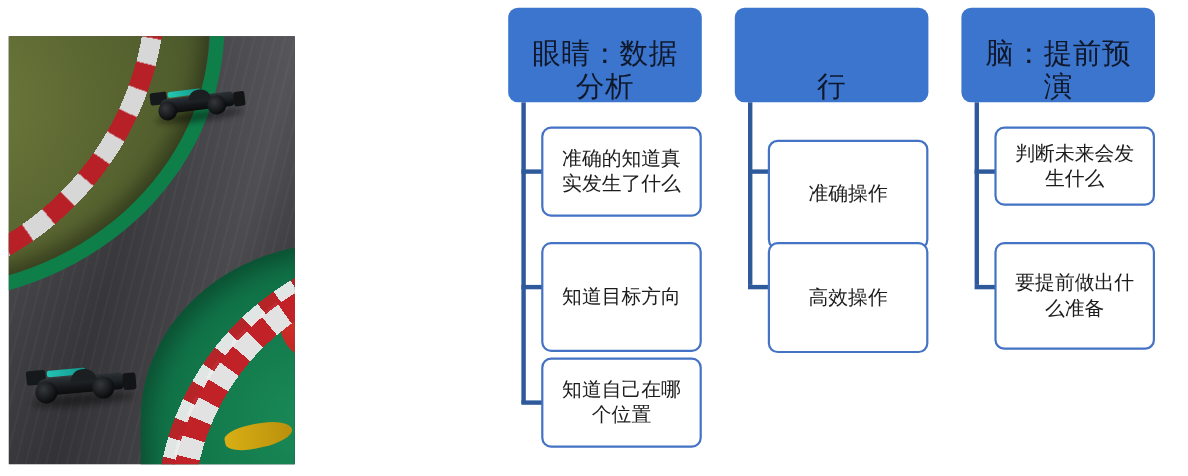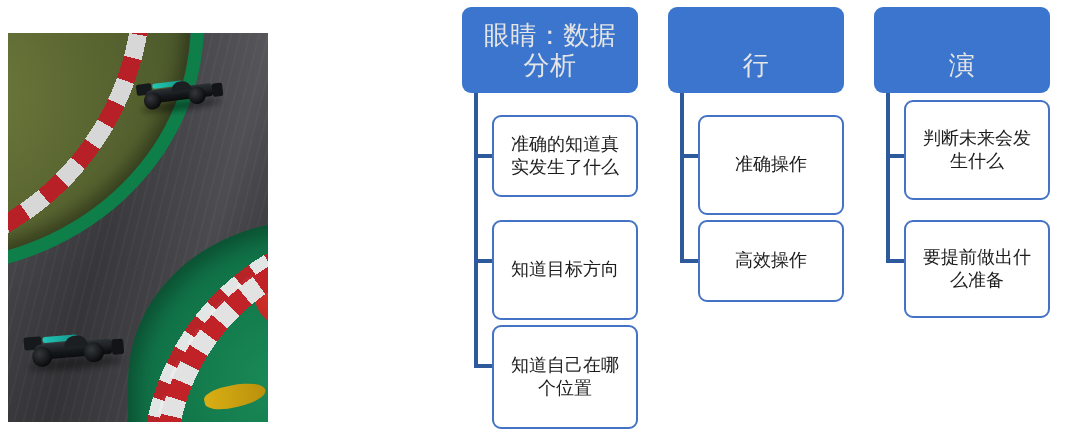--- a/index.html
+++ b/index.html
@@ -245,23 +245,23 @@
 
   .header-box {
     position: absolute;
     top: 7px;
     left: 0;
     width: 176px;
     height: 86px;
     box-sizing: border-box;
     background: #3b75cd;
     border-radius: 9px;
-    color: #e5e5e5;
+    color: #0f172a;
     display: flex;
-    align-items: center;
+    align-items: flex-end;
     justify-content: center;
     text-align: center;
     font-size: 26px;
     line-height: 1.16;
     letter-spacing: .5px;
     padding: 0 8px;
   }
 
   .trunk {
     position: absolute;
@@ -358,58 +358,58 @@
     <div class="stub" style="top:154px"></div>
     <div class="stub" style="top:259px"></div>
     <div class="stub" style="top:364px"></div>
 
     <div class="child-box" style="top:115px;height:82px">
       <span>准确的知道真实发生了什么</span>
     </div>
     <div class="child-box" style="top:220px;height:100px">
       <span>知道目标方向</span>
     </div>
-    <div class="child-box" style="top:325px;height:104px">
+    <div class="child-box" style="top:325px;height:82px">
       <span>知道自己在哪个位置</span>
     </div>
   </div>
 
   <div class="column" id="col-1">
     <div class="header-box">
       <span>
         <br>
         <span>行</span>
       </span>
     </div>
     <div class="trunk" id="trunk-1"></div>
 
     <div class="stub" style="top:154px"></div>
     <div class="stub" style="top:259px"></div>
 
-    <div class="child-box" style="top:115px;height:100px">
+    <div class="child-box" style="top:127px;height:100px">
       <span>准确操作</span>
     </div>
-    <div class="child-box" style="top:220px;height:82px">
+    <div class="child-box" style="top:220px;height:101px">
       <span>高效操作</span>
     </div>
   </div>
 
   <div class="column" id="col-2">
     <div class="header-box">
       <span>
-        <br>
+        <span>脑：提前预</span><br>
         <span>演</span>
       </span>
     </div>
     <div class="trunk" id="trunk-2"></div>
 
     <div class="stub" style="top:154px"></div>
     <div class="stub" style="top:259px"></div>
 
-    <div class="child-box" style="top:100px;height:100px">
+    <div class="child-box" style="top:115px;height:72px">
       <span>判断未来会发生什么</span>
     </div>
     <div class="child-box" style="top:220px;height:98px">
       <span>要提前做出什么准备</span>
     </div>
   </div>
 
 </div>
 
 </body></html>

